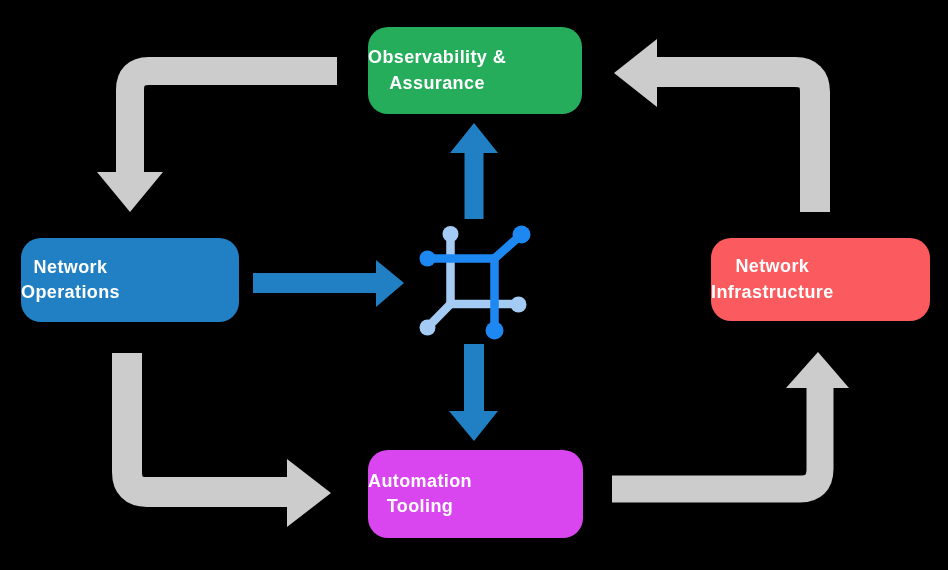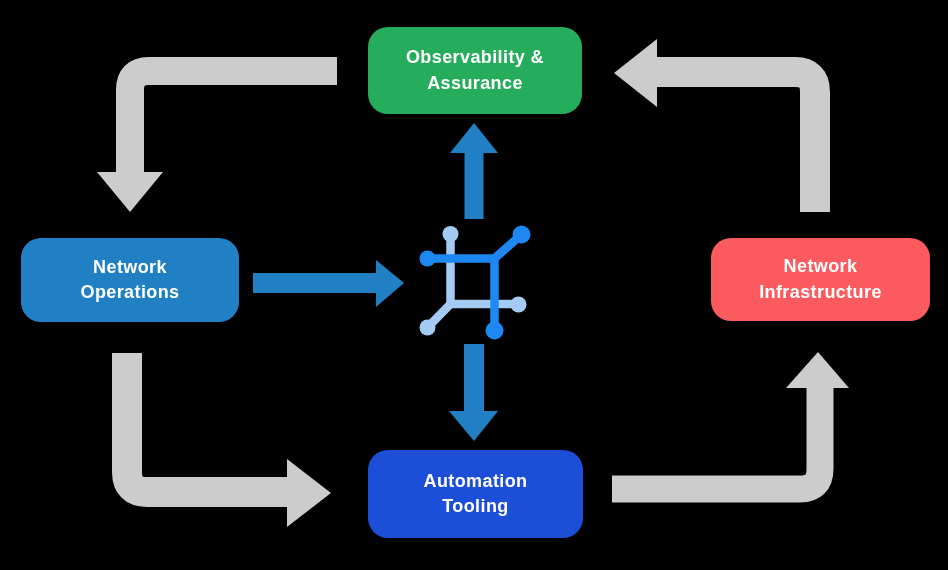--- a/index.html
+++ b/index.html
@@ -18,21 +18,20 @@
   #arrow-layer {
     position: absolute;
     left: 0; top: 0;
     width: 948px; height: 570px;
   }
   .node {
     position: absolute;
     border-radius: 20px;
     display: flex;
     align-items: center;
-    justify-content: center;
     text-align: center;
   }
   .node .label {
     color: #ffffff;
     font-size: 18px;
     font-weight: 600;
     letter-spacing: 0.4px;
     line-height: 1.4;
     white-space: pre-line;
   }
@@ -107,18 +106,18 @@
   <div class="node node-operations" style="background: rgb(32, 128, 195);">
     <div class="label" style="color: rgb(255, 255, 255);">Network
 Operations</div>
   </div>
 
   <div class="node node-infrastructure" style="background: rgb(251, 91, 94);">
     <div class="label" style="color: rgb(255, 255, 255);">Network
 Infrastructure</div>
   </div>
 
-  <div class="node node-automation" style="background: #1d4ed8;">
+  <div class="node node-automation" style="background: #d946ef;">
     <div class="label" style="color: rgb(255, 255, 255);">Automation
 Tooling</div>
   </div>
 
 </div>
 
 </body></html>

